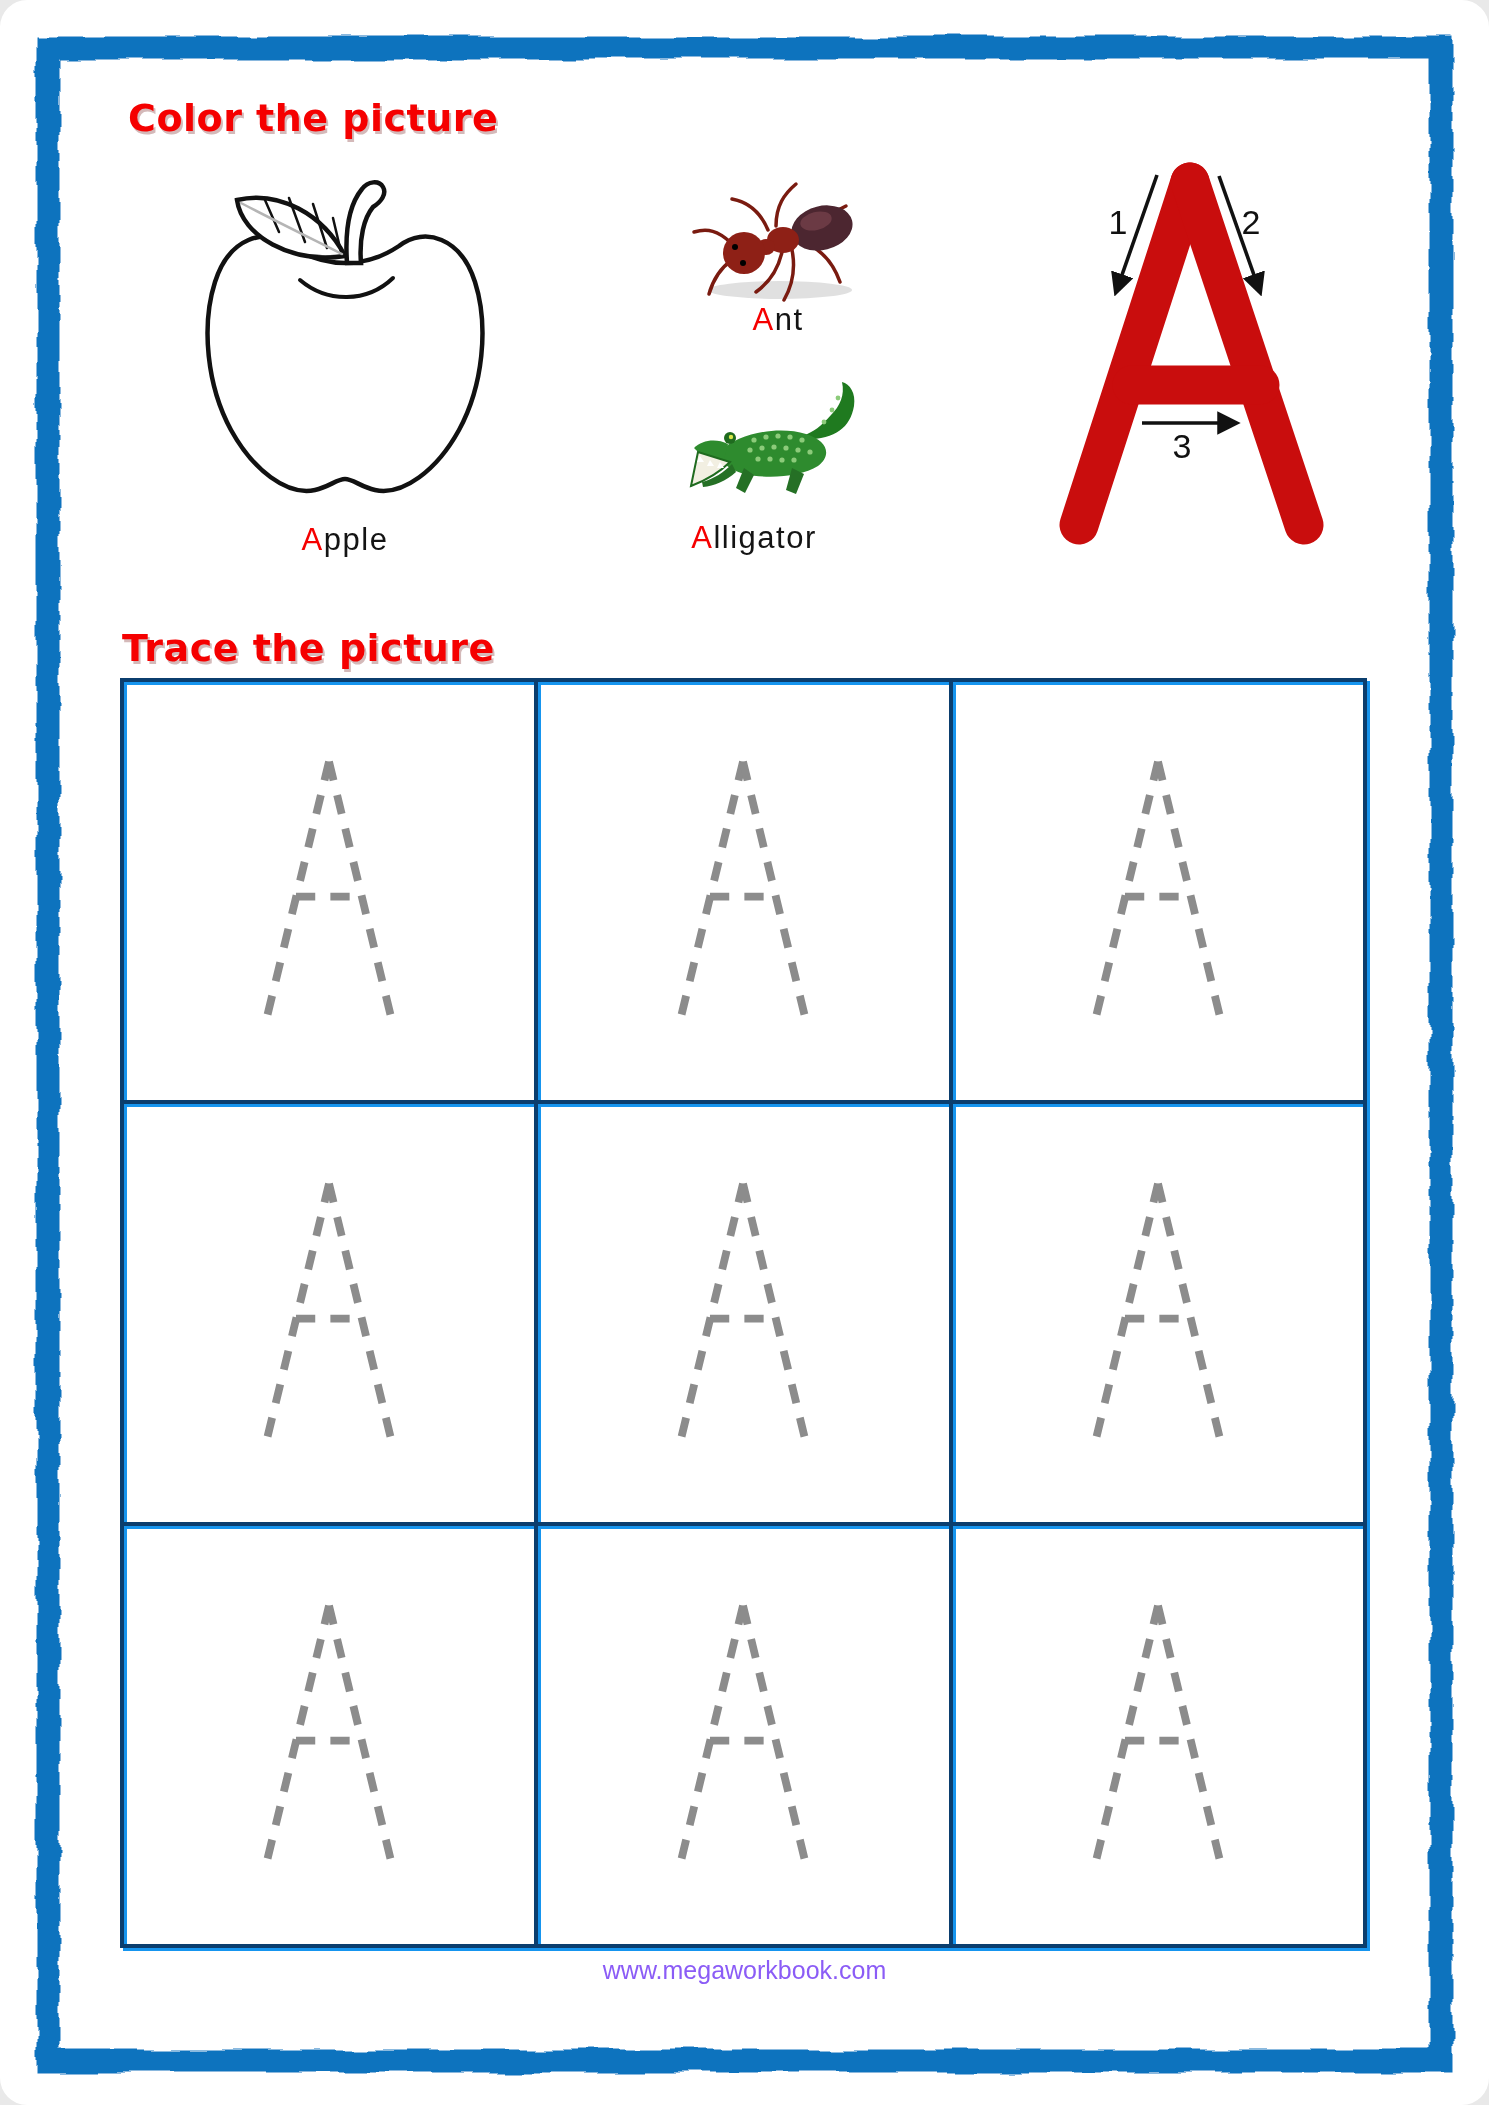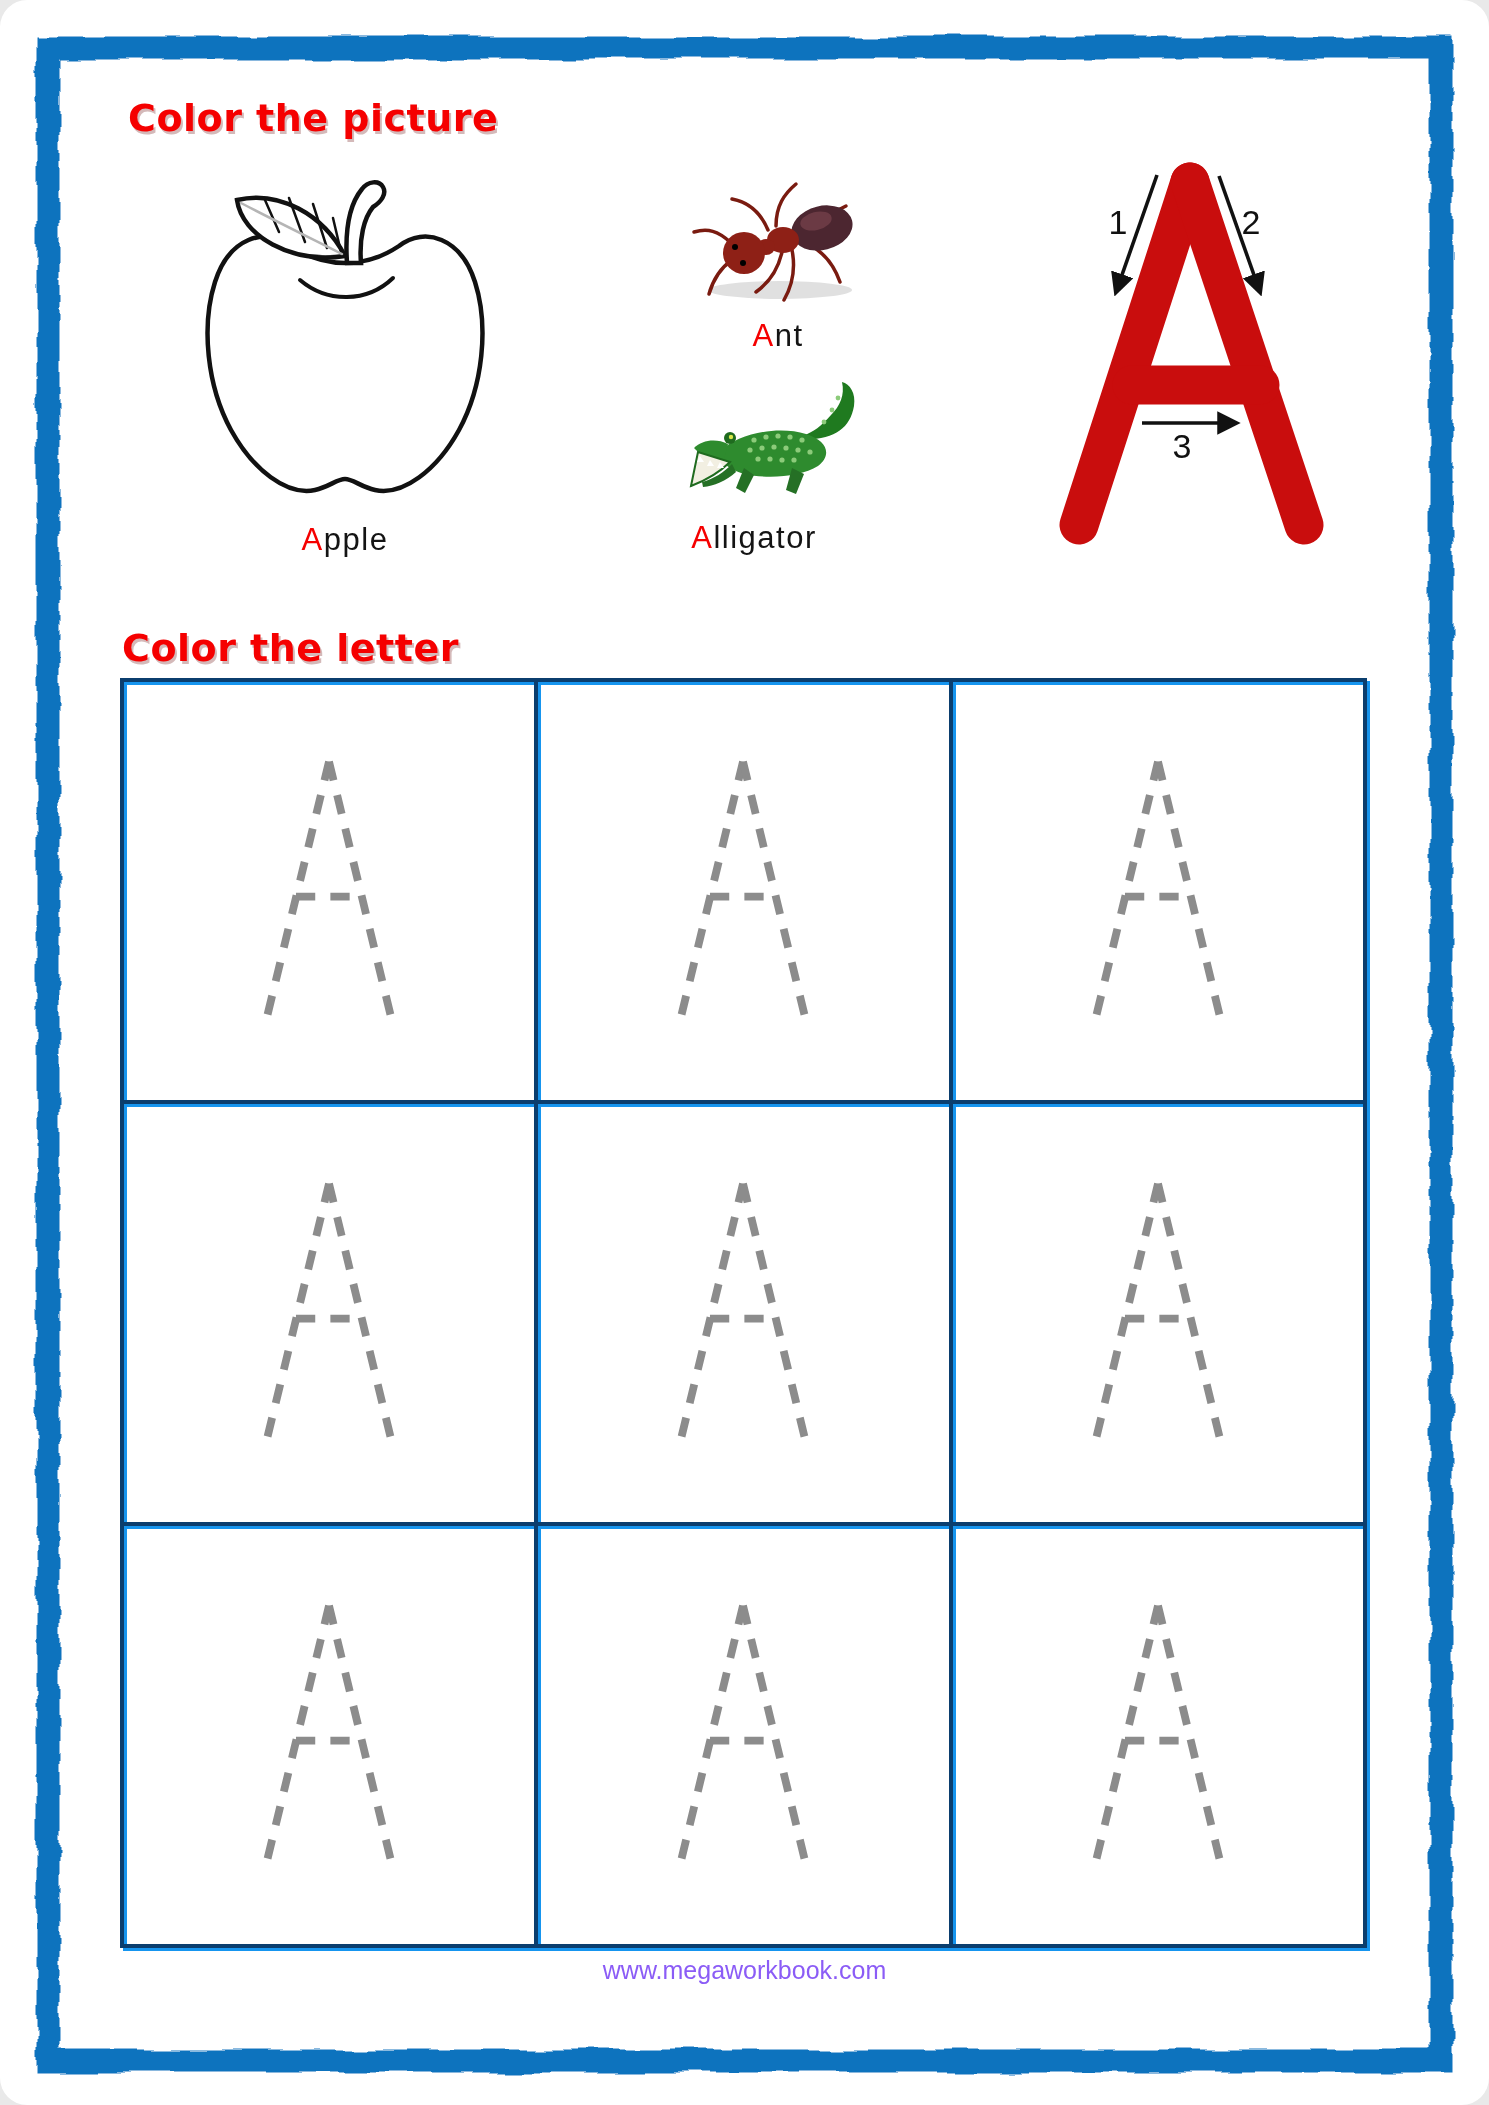--- a/index.html
+++ b/index.html
@@ -29,21 +29,21 @@
   #alligator-pic{left:688px;top:360px;width:180px;height:150px;}
   #big-letter{left:1052px;top:122px;width:286px;height:436px;}
 
   .pic-label{
     position:absolute;text-align:center;
     font-family:"Liberation Sans",sans-serif;
     font-size:31px;color:#141414;letter-spacing:1.5px;white-space:nowrap;
   }
   .pic-label .initial{color:#F50000;}
   #apple-label{left:195px;width:300px;top:522px;}
-  #ant-label{left:688px;width:180px;top:318px;}
+  #ant-label{left:688px;width:180px;top:302px;}
   #alligator-label{left:614px;width:280px;top:520px;}
 
   .trace-grid{
     position:absolute;left:120px;top:678px;width:1247px;height:1270px;
     display:grid;
     grid-template-columns:repeat(3,1fr);
     grid-template-rows:repeat(3,1fr);
     border-right:4px solid #0B3E6E;
     border-bottom:4px solid #0B3E6E;
     box-shadow:3px 3px 0 0 #1695EF;
@@ -196,21 +196,21 @@
     <g stroke="#111" stroke-width="3.6" fill="none">
       <path d="M105,53 L64,170" marker-end="url(#ah)"></path>
       <path d="M167,54 L208,170" marker-end="url(#ah)"></path>
       <path d="M90,301 L184,301" marker-end="url(#ah)"></path>
     </g>
     <text class="num-label" x="66" y="112" text-anchor="middle">1</text>
     <text class="num-label" x="199" y="112" text-anchor="middle">2</text>
     <text class="num-label" x="130" y="336" text-anchor="middle">3</text>
   </svg>
 
-  <div class="heading" id="trace-heading">Color the letter</div>
+  <div class="heading" id="trace-heading">Trace the picture</div>
 
   <div class="trace-grid">
     <div class="trace-cell">
       <svg class="trace-a" viewBox="0 0 170 300">
           <use href="#dashA" xlink:href="#dashA"></use>
         </svg>
     </div>
     <div class="trace-cell">
       <svg class="trace-a" viewBox="0 0 170 300">
           <use href="#dashA" xlink:href="#dashA"></use>

